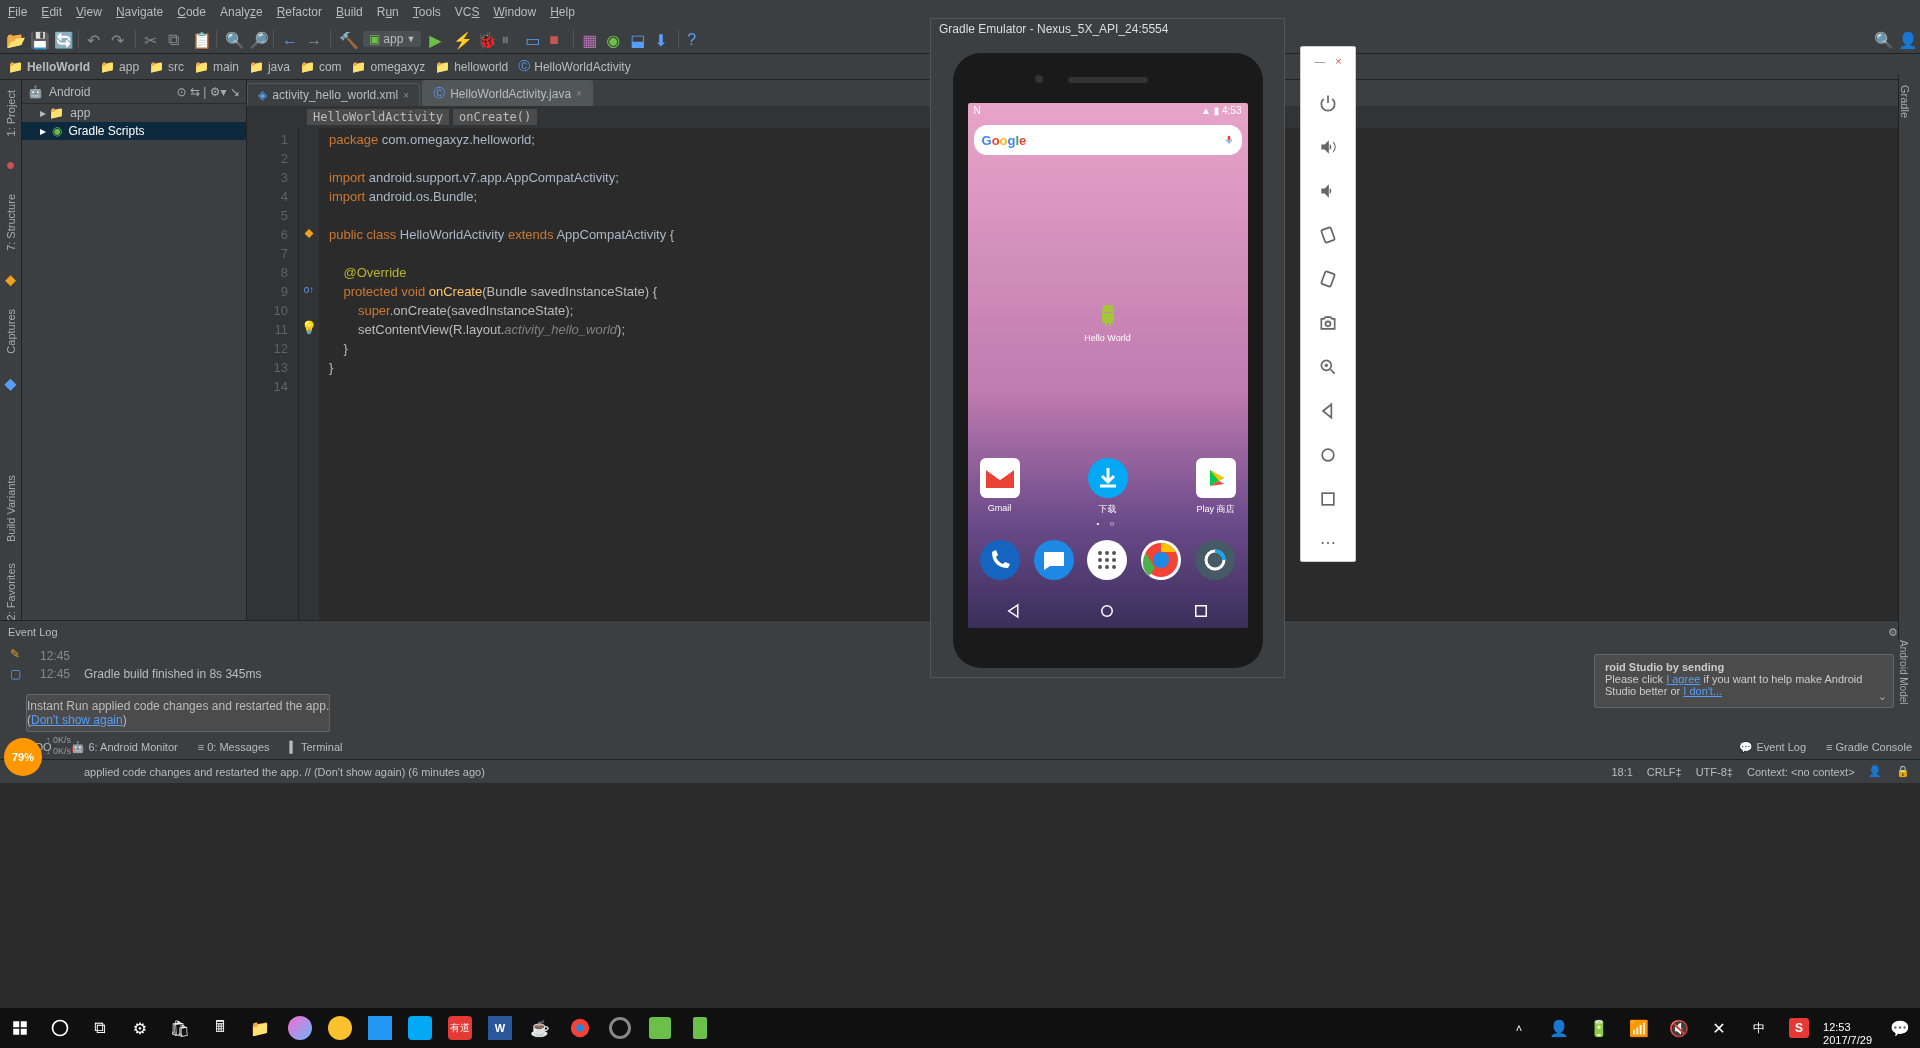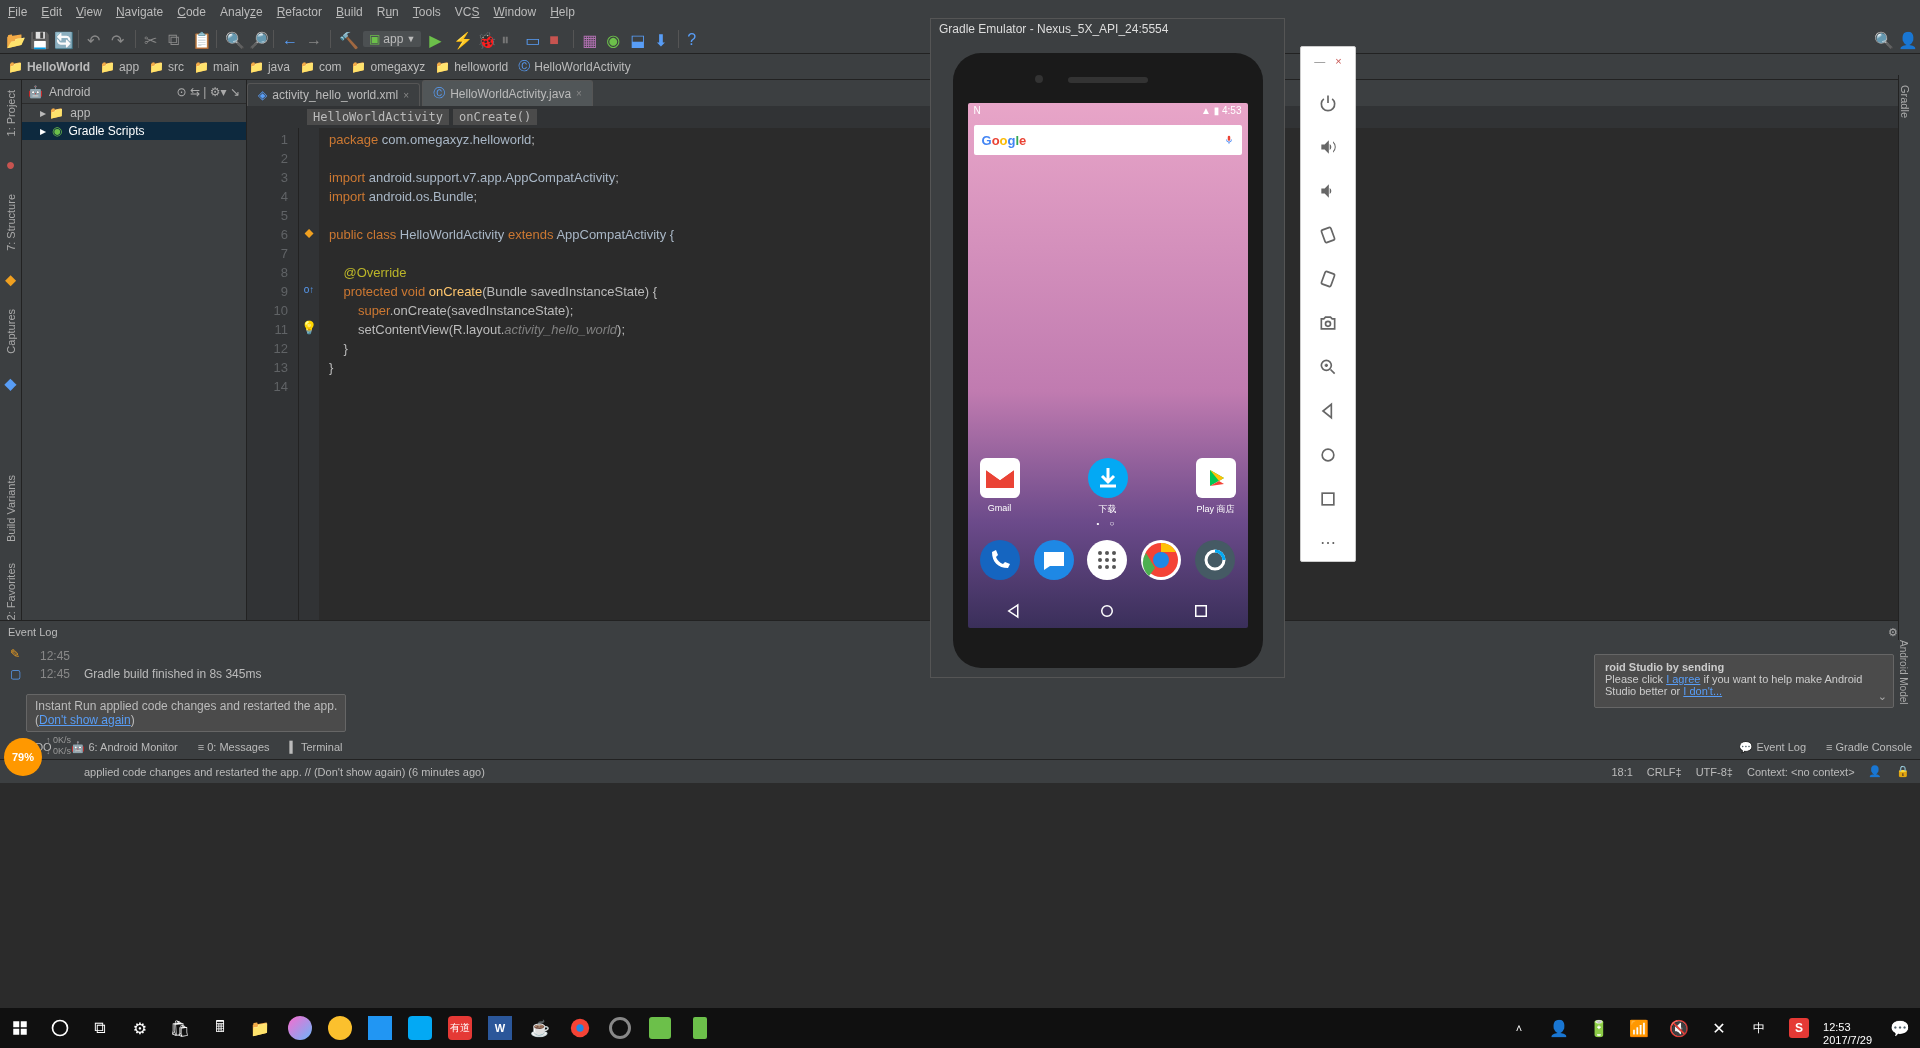--- a/index.html
+++ b/index.html
@@ -38,35 +38,35 @@
 .fn { color: #ffc66d; }
 .italic { font-style: italic; color: #808080; }
 .pkgname { color: #a9b7c6; }
 .bottom-panel { background: #3c3f41; border-top: 1px solid #222; height: 115px; display:flex; flex-direction:column; }
 .bp-header { height: 22px; display:flex; align-items:center; padding:0 8px; font-size:11px; justify-content:space-between; }
 .log-body { flex:1; padding: 4px 10px; font-size: 12px; display:flex; }
 .log-left { width:30px; display:flex; flex-direction:column; gap:6px; }
 .log-lines { flex:1; }
 .log-line { display:flex; gap:14px; padding:2px 0; }
 .log-time { color:#888; }
-.toast { position:absolute; left:26px; top:694px; background:#4b4b4b; border:1px solid #666; padding:4px 8px; font-size:12px; color:#bbb; border-radius:2px; }
+.toast { position:absolute; left:26px; top:694px; background:#4b4b4b; border:1px solid #666; padding:4px 0; font-size:12px; color:#bbb; border-radius:2px; }
 .toast a { color:#589df6; text-decoration:underline; cursor:pointer; }
 .bottom-tabs { height: 24px; background: #3c3f41; display: flex; align-items: center; padding: 0 8px; font-size: 11px; gap: 20px; }
 .bottom-tabs .spacer { flex:1; }
 .status-bar2 { height: 24px; background: #3c3f41; display: flex; align-items:center; padding: 0 10px; font-size: 11px; gap: 14px; border-top:1px solid #222; }
 .pct-badge { position:absolute; left:4px; top:738px; width:38px; height:38px; border-radius:50%; background:#ff9800; color:#fff; display:flex; align-items:center; justify-content:center; font-size:11px; font-weight:bold; }
 .net-badge { position:absolute; left:46px; top:735px; font-size:9px; color:#999; line-height:11px; }
 .emulator-window { position:absolute; left:930px; top:18px; width:355px; height:660px; background:#3c3f41; border:1px solid #555; }
 .emu-title { height:22px; background:#3c3f41; color:#ddd; font-size:12px; padding:3px 8px; }
 .phone-frame { margin:12px auto 0; width:310px; height:615px; background:#1a1a1a; border-radius:28px; position:relative; padding:50px 15px 40px; }
 .speaker { position:absolute; top:24px; left:50%; transform:translateX(-50%); width:80px; height:6px; background:#333; border-radius:3px; }
 .camera { position:absolute; top:22px; left:82px; width:8px; height:8px; border-radius:50%; background:#333; }
 .screen { width:100%; height:100%; background:linear-gradient(180deg,#e8a5c8 0%,#c07bb0 55%,#6b4a8a 80%,#3a2f5a 100%); border-radius:2px; position:relative; overflow:hidden; }
 .statusbar { height:18px; display:flex; justify-content:space-between; padding:2px 6px; font-size:10px; color:#fff; }
-.search-card { margin:4px 6px; height:30px; background:#fff; border-radius:2px; display:flex; align-items:center; padding:0 8px; justify-content:space-between; }
+.search-card { margin:4px 6px; height:30px; background:#fff; border-radius:13px; display:flex; align-items:center; padding:0 8px; justify-content:space-between; }
 .google-logo { font-size:13px; font-weight:bold; }
 .google-logo .b{color:#4285f4}.google-logo .r{color:#ea4335}.google-logo .y{color:#fbbc05}.google-logo .g{color:#34a853}
 .mic { width:10px; height:14px; }
 .app-center { position:absolute; top:200px; left:0; right:0; text-align:center; color:#fff; font-size:9px; }
 .droid-icon { width:30px; height:24px; margin:0 auto 4px; }
 .dock-row1 { position:absolute; bottom:112px; left:0; right:0; display:flex; justify-content:space-between; padding:0 12px; }
 .dock-row1 .app { text-align:center; color:#fff; font-size:9px; }
 .dock-row1 .app .circ { width:40px; height:40px; margin:0 auto 3px; }
 .dock-row2 { position:absolute; bottom:48px; left:0; right:0; display:flex; justify-content:space-around; padding:0 6px; }
 .dock-row2 .circ { width:40px; height:40px; }
@@ -327,20 +327,26 @@
         <span>N</span>
         <span><span>▲</span> <span>▮</span> <span>4:53</span></span>
       </div>
       <div class="search-card">
         <span class="google-logo"><span class="b">G</span><span class="r">o</span><span class="y">o</span><span class="b">g</span><span class="g">l</span><span class="r">e</span></span>
         <svg class="mic" viewBox="0 0 24 24">
             <path fill="#ea4335" d="M12 14a3 3 0 003-3V5a3 3 0 00-6 0v6a3 3 0 003 3z"></path>
             <path fill="#4285f4" d="M17 11a5 5 0 01-10 0H5a7 7 0 006 6.9V21h2v-3.1A7 7 0 0019 11h-2z"></path>
           </svg>
       </div>
+      <div class="app-center">
+        <svg class="droid-icon" viewBox="0 0 24 24">
+            <path fill="#a4c639" d="M6 8a6 6 0 0112 0v1H6V8zm2-4l-1-2 1-1 1 2zm8 0l1-2-1-1-1 2zM6 10h12v8a2 2 0 01-2 2h-1v3h-2v-3h-2v3H9v-3H8a2 2 0 01-2-2v-8z"></path>
+          </svg>
+        <div>Hello World</div>
+      </div>
       <div class="dock-row1">
         <div class="app">
           <svg class="circ" viewBox="0 0 40 40">
               <rect width="40" height="40" rx="6" fill="#fff"></rect>
               <path d="M6 12l14 10 14-10v18H6z" fill="#ea4335"></path>
               <path d="M6 12h28L20 22z" fill="#fff"></path>
             </svg>
           <div>Gmail</div>
         </div>
         <div class="app">

